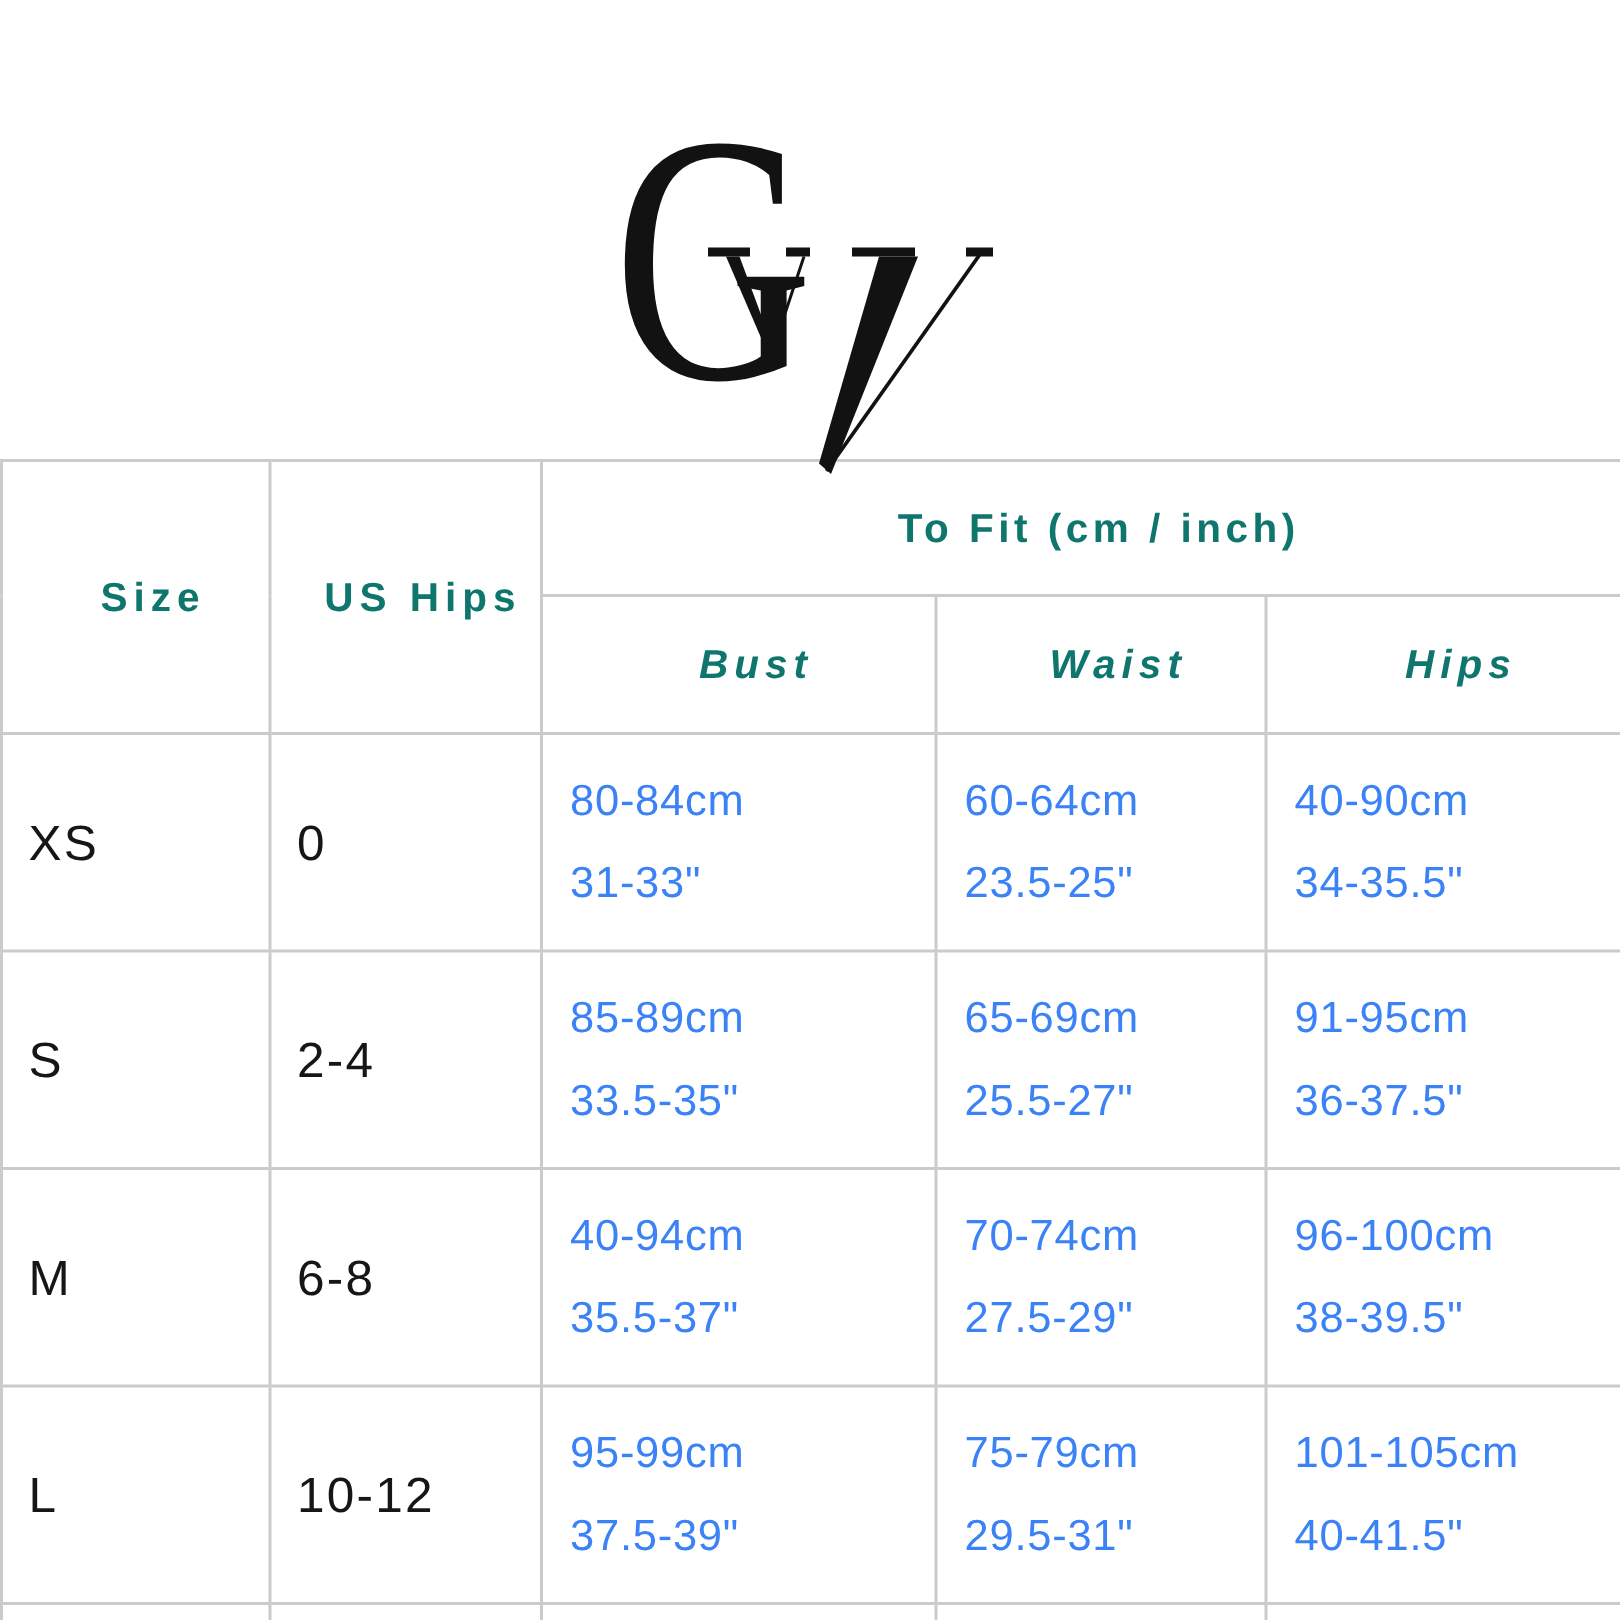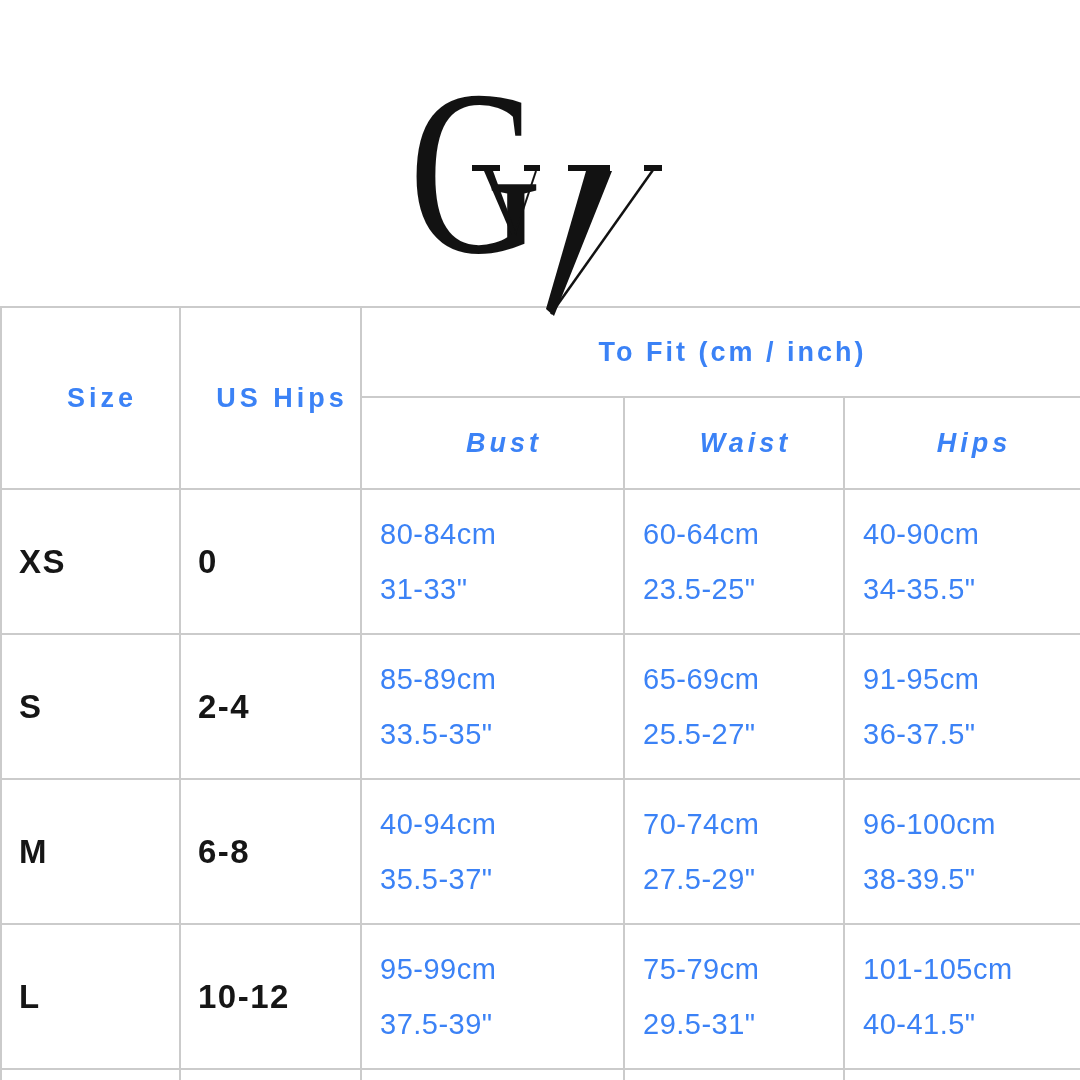--- a/index.html
+++ b/index.html
@@ -16,27 +16,27 @@
 
   
   table.size-chart{
     position:absolute;left:0;top:306px;width:1080px;z-index:1;
     border-collapse:collapse;table-layout:fixed;background:transparent;
   }
   .size-chart th,.size-chart td{
     border:2px solid #cbcbcb;background:transparent;vertical-align:middle;
   }
   .size-chart th{
-    font-size:27px;font-weight:700;letter-spacing:4px;text-align:center;color:#3b82f6;padding-left:24px;
+    font-size:27px;font-weight:700;letter-spacing:4px;text-align:center;color:#0f766e;padding-left:24px;
   }
   th.tofit{letter-spacing:3px;height:86px;}
   tr.subhead th{height:88px;font-style:italic;}
   tr.data-row{height:145px;}
   td.sizecol{
-    font-size:33px;font-weight:700;letter-spacing:1.5px;
+    font-size:33px;font-weight:400;letter-spacing:1.5px;
     text-align:left;padding-left:17px;color:#161616;
   }
   td.meas{
     font-size:29px;font-weight:400;letter-spacing:0.5px;
     text-align:left;padding-left:18px;color:#3b82f6;
   }
   td.meas .line{display:block;line-height:55px;}
   tr.partial-row{height:60px;}
 </style>
 </head>

